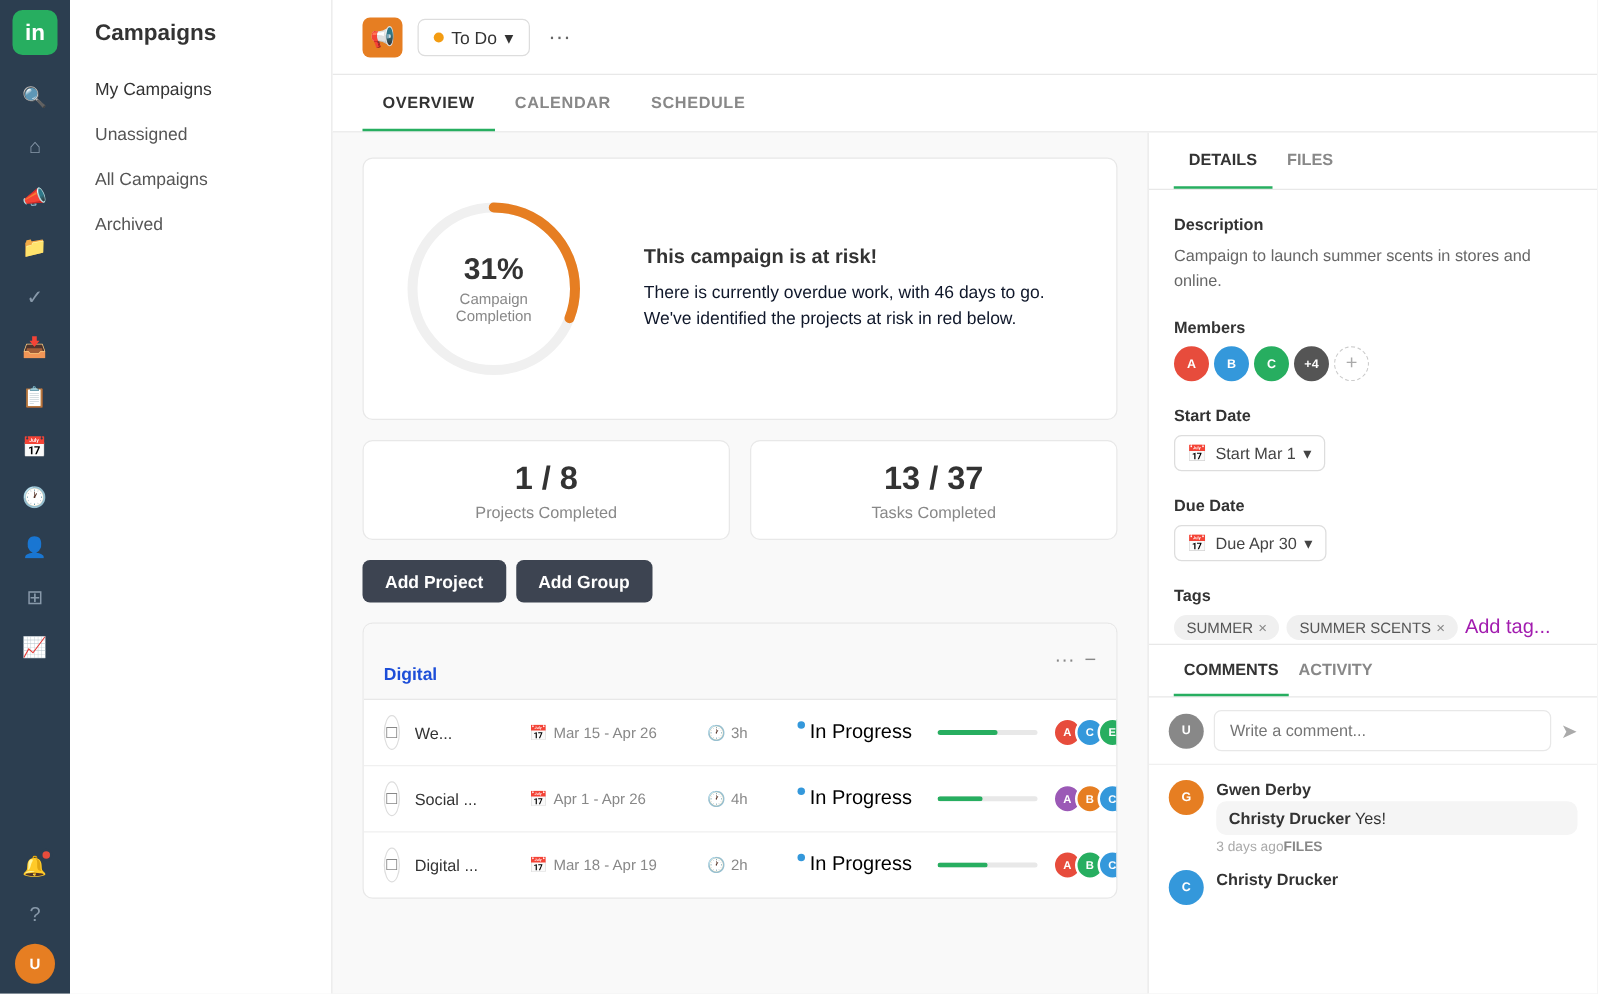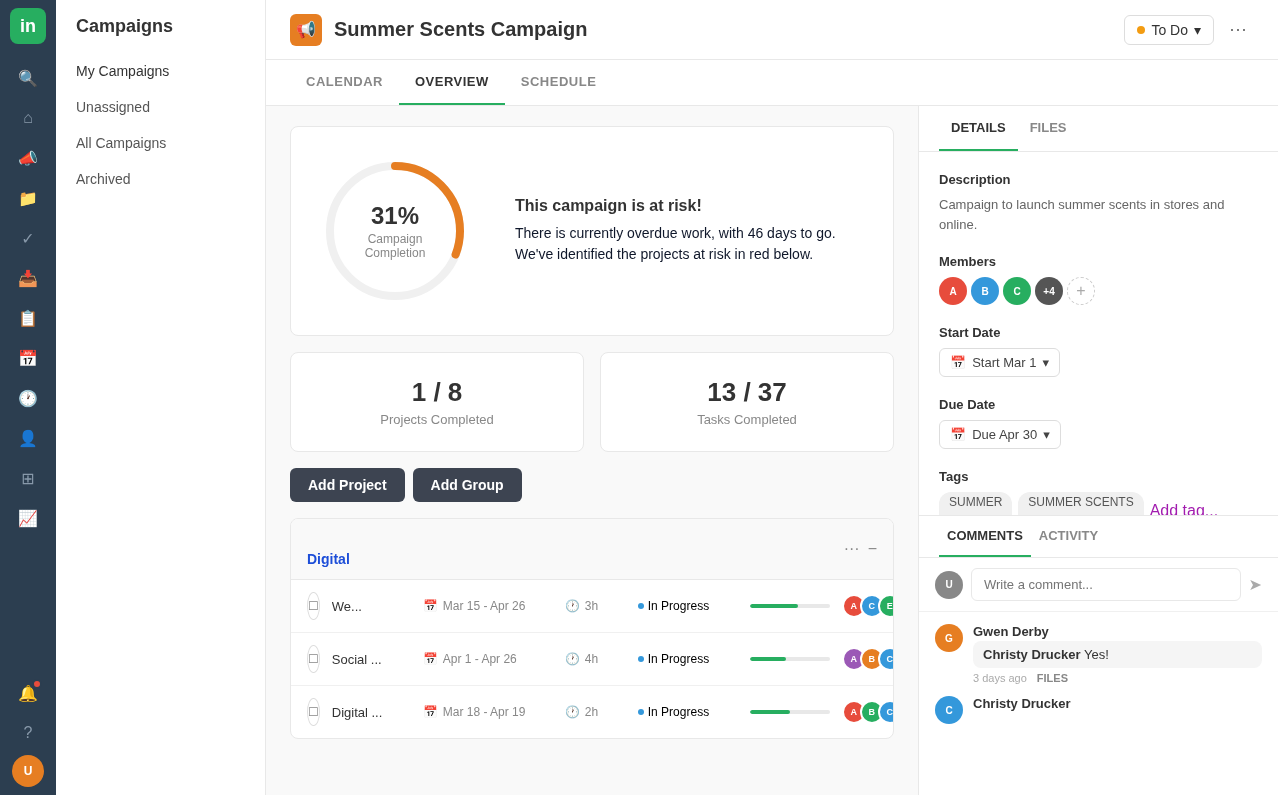--- a/index.html
+++ b/index.html
@@ -182,21 +182,21 @@
     .stats-row {
       display: flex;
       gap: 16px;
       margin-bottom: 16px;
     }
     .stat-card {
       flex: 1;
       background: white;
       border-radius: 8px;
       border: 1px solid #e8e8e8;
-      padding: 24px 24px;
+      padding: 14px 24px;
       text-align: center;
     }
     .stat-number { font-size: 26px; font-weight: 700; color: #333; }
     .stat-label { font-size: 13px; color: #888; margin-top: 4px; }
 
     
     .action-row {
       display: flex;
       gap: 8px;
       margin-bottom: 16px;
@@ -241,21 +241,21 @@
     .proj-icon {
       width: 28px; height: 28px;
       border-radius: 50%;
       border: 1px solid #ddd;
       display: flex; align-items: center; justify-content: center;
       color: #888; font-size: 12px;
     }
     .proj-name { flex: 0 0 80px; font-size: 13px; color: #333; white-space: nowrap; overflow: hidden; text-overflow: ellipsis; }
     .proj-meta { display: flex; align-items: center; gap: 4px; font-size: 12px; color: #888; flex: 0 0 130px; }
     .proj-time { display: flex; align-items: center; gap: 4px; font-size: 12px; color: #888; flex: 0 0 60px; }
-    .proj-status { display: flex; align-items: center; gap: 4px; font-size: 12px; flex: 0 0 100px; }
+    .proj-status { display: flex; align-items: flex-start; gap: 4px; font-size: 16px; flex: 0 0 100px; }
     .status-dot-blue { width: 6px; height: 6px; border-radius: 50%; background: #3498db; }
     .proj-progress { flex: 0 0 80px; }
     .progress-bar { height: 4px; background: #e8e8e8; border-radius: 2px; overflow: hidden; }
     .progress-fill { height: 100%; background: #27ae60; border-radius: 2px; }
     .proj-avatars { display: flex; gap: -4px; flex: 0 0 80px; }
     .avatar-xs {
       width: 24px; height: 24px; border-radius: 50%;
       border: 2px solid white;
       margin-right: -6px;
       display: flex; align-items: center; justify-content: center;
@@ -325,21 +325,21 @@
       background: white;
       width: fit-content;
     }
 
     .tags-row { display: flex; align-items: center; gap: 6px; flex-wrap: wrap; }
     .tag {
       display: flex; align-items: center; gap: 4px;
       background: #f0f0f0;
       border-radius: 12px;
       padding: 3px 10px;
-      font-size: 12px; color: #555; flex-direction: column;
+      font-size: 12px; color: #555;
     }
     .tag-close { cursor: pointer; color: #888; }
     .tag-add { font-size: 16px; color: #a21caf; cursor: pointer; }
 
     
     .comments-section {
       border-top: 1px solid #e8e8e8;
       display: flex;
       flex-direction: column;
       height: 280px;
@@ -383,21 +383,21 @@
     }
     .comment-body { flex: 1; }
     .comment-name { font-size: 13px; font-weight: 600; color: #333; }
     .comment-text-bubble {
       background: #f5f5f5;
       border-radius: 8px;
       padding: 6px 10px;
       font-size: 13px; color: #333;
       margin-top: 2px;
     }
-    .comment-meta { display: flex; gap: 10px; align-items: center; margin-top: 4px; }
+    .comment-meta { display: flex; align-items: center; margin-top: 4px; }
     .comment-time { font-size: 11px; color: #aaa; }
     .comment-reply { font-size: 11px; color: #888; cursor: pointer; font-weight: 600; }
   </style>
 </head>
 <body>
 
 <div class="icon-bar">
   <div class="logo">in</div>
   <div class="nav-icon">🔍</div>
   <div class="nav-icon">⌂</div>
@@ -426,32 +426,31 @@
   <div class="sidebar-item active">My Campaigns</div>
   <div class="sidebar-item">Unassigned</div>
   <div class="sidebar-item">All Campaigns</div>
   <div class="sidebar-item">Archived</div>
 </div>
 
 <div class="main-content">
 
   <div class="main-header">
     <div class="campaign-icon">📢</div>
-    <div class="campaign-title">Summer Scents Campaign</div>
     <div class="status-btn">
       <div class="status-dot"></div>
       <span>To Do</span>
       <span>▾</span>
     </div>
     <div class="more-btn">···</div>
   </div>
 
   <div class="tabs">
+    <div class="tab active">OVERVIEW</div>
     <div class="tab">CALENDAR</div>
-    <div class="tab active">OVERVIEW</div>
     <div class="tab">SCHEDULE</div>
   </div>
 
   <div class="content-area">
 
     <div class="left-panel">
 
       <div class="risk-card">
         <div class="progress-ring">
           <svg width="160" height="160" viewBox="0 0 160 160">

